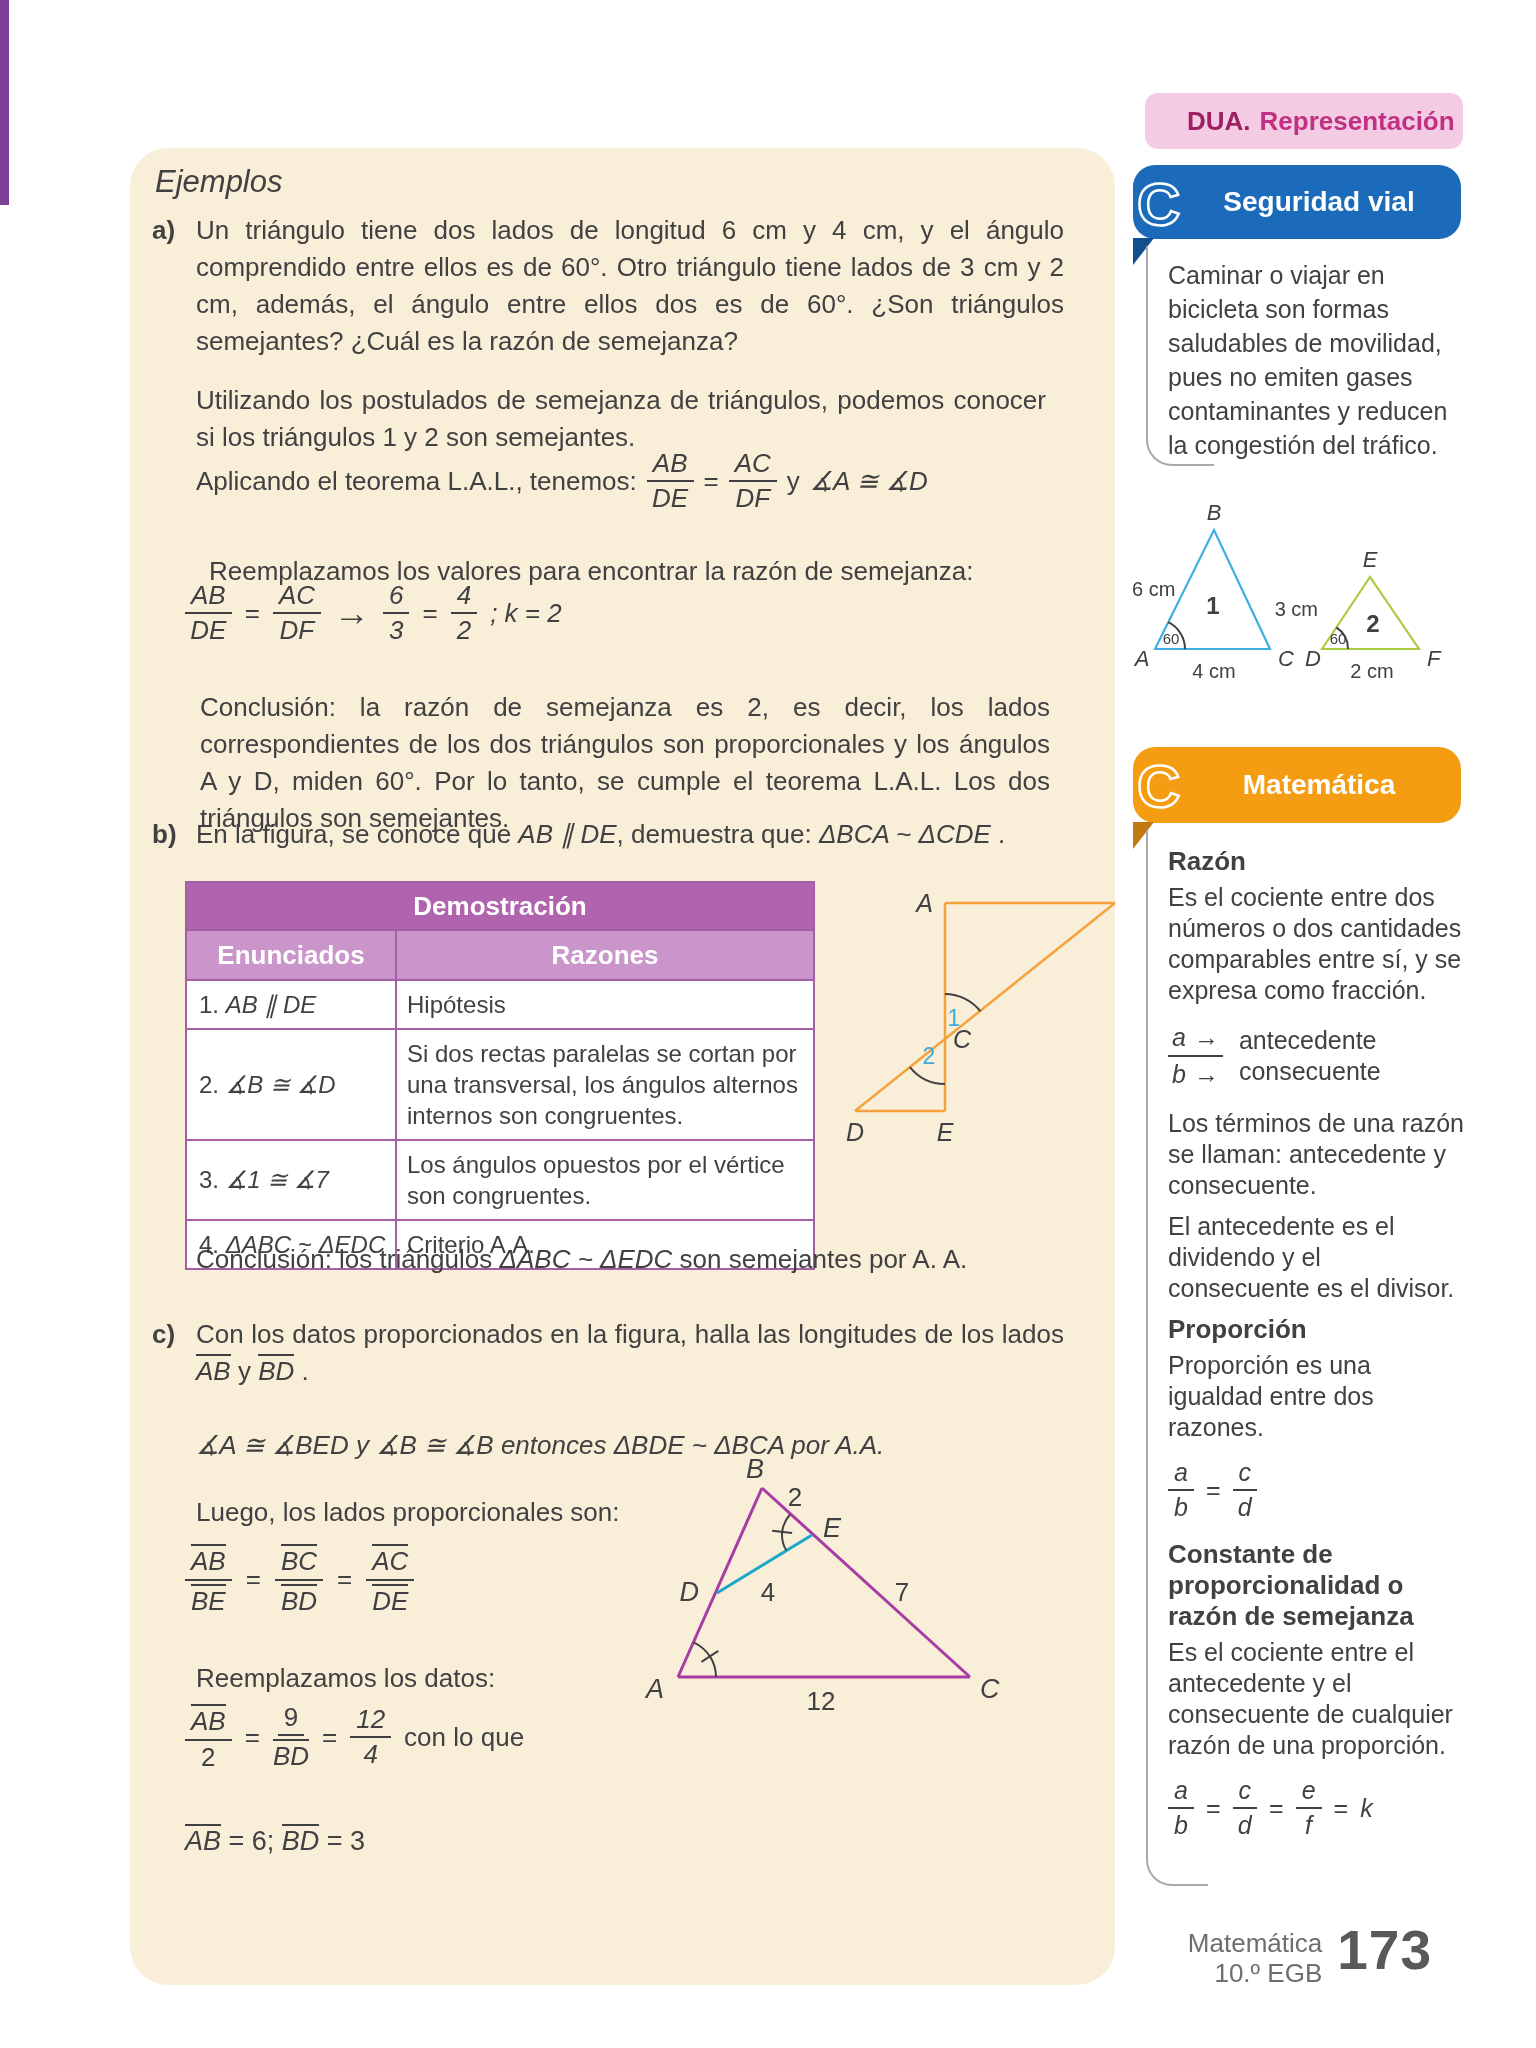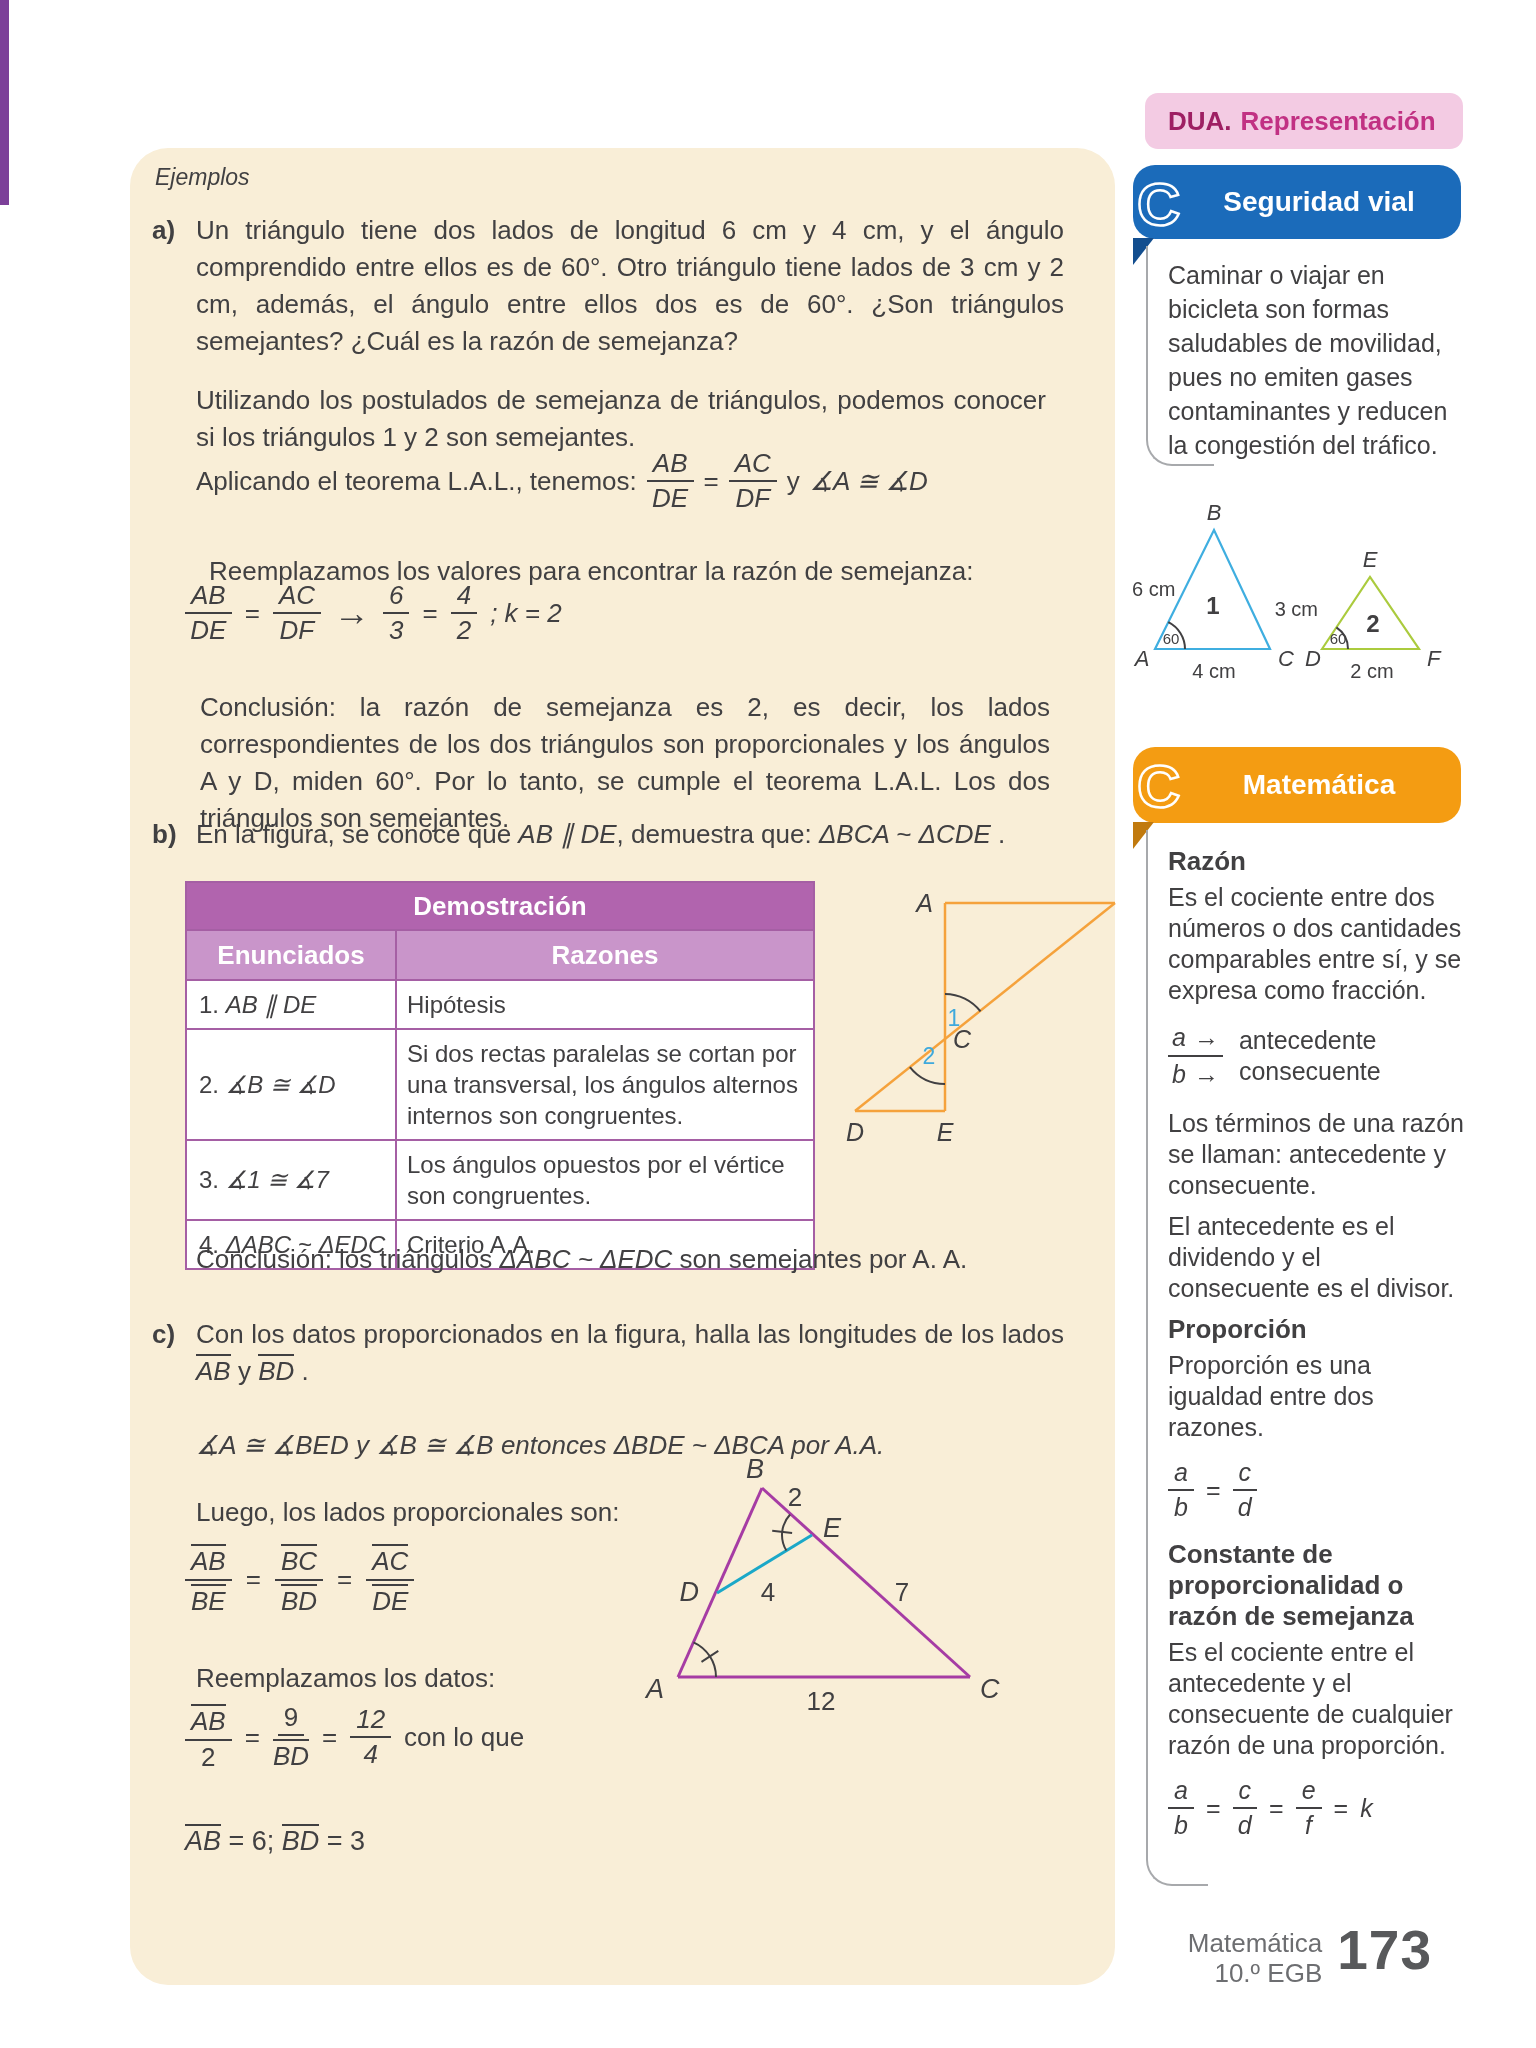--- a/index.html
+++ b/index.html
@@ -6,21 +6,21 @@
   body{
     width:1536px;height:2048px;position:relative;background:#ffffff;
     font-family:"Liberation Sans",sans-serif;color:#414042;overflow:hidden;
   }
   .abs{position:absolute;}
   
   .leftbar{left:0;top:0;width:9px;height:205px;background:#7C4099;}
   
   .panel{left:130px;top:148px;width:985px;height:1837px;background:#F9EED7;border-radius:38px;}
   .panel .abs{position:absolute;}
-  .ejemplos{left:25px;top:16px;font-style:italic;font-size:23px;}
+  .ejemplos{left:25px;top:16px;font-style:italic;font-size:31px;}
   .jt{font-size:26px;line-height:37px;text-align:justify;}
   .hang{width:44px;flex:none;font-weight:bold;font-size:26px;line-height:37px;}
   .flexrow{display:flex;}
   .block-a{left:22px;top:64px;width:912px;}
   .p2{left:66px;top:234px;width:850px;}
   .f1row{left:66px;top:302px;display:flex;align-items:center;gap:10px;font-size:26px;}
   .p3{left:66px;top:392px;width:850px;}
   .f2row{left:55px;top:434px;display:flex;align-items:center;gap:13px;font-size:26px;}
   .p4{left:66px;top:537px;width:850px;}
   .brow{left:22px;top:668px;width:912px;font-size:26px;}
@@ -45,21 +45,21 @@
   table.demo{position:absolute;left:55px;top:733px;width:630px;border-collapse:collapse;background:#fff;font-size:24px;}
   table.demo th,table.demo td{border:2px solid #A55FA4;}
   th.t-title{background:#B164AE;color:#fff;font-size:26px;font-weight:bold;height:44px;}
   th.t-sub{background:#C995CA;color:#fff;font-size:26px;font-weight:bold;height:46px;}
   td.enun{width:188px;padding:8px 8px 8px 12px;white-space:nowrap;}
   td.raz{padding:8px 10px;line-height:31px;}
   .enum-n{font-style:normal;}
   .enum-m{font-style:italic;}
   
   .dua{left:1145px;top:93px;width:318px;height:56px;background:#F3CBE3;border-radius:13px;
-       display:flex;align-items:center;padding-left:23px;box-sizing:border-box;
+       display:flex;align-items:center;padding-left:42px;box-sizing:border-box;
        font-size:26px;font-weight:bold;}
   .dua-bold{color:#9E1F63;}
   .dua-rest{color:#C13183;margin-left:9px;}
   .badge{display:flex;align-items:center;justify-content:center;color:#fff;font-weight:bold;
          font-size:28px;box-sizing:border-box;border-radius:22px;padding-left:44px;}
   .badge-blue{left:1133px;top:165px;width:328px;height:74px;background:#1B6BBA;}
   .badge-orange{left:1133px;top:747px;width:328px;height:76px;background:#F49C12;}
   .cglyph{position:absolute;left:-12px;top:3px;}
   .notch{width:0;height:0;border-style:solid;}
   .notch-blue{left:1133px;top:238px;border-width:27px 21px 0 0;border-color:#134E8F transparent transparent transparent;}

